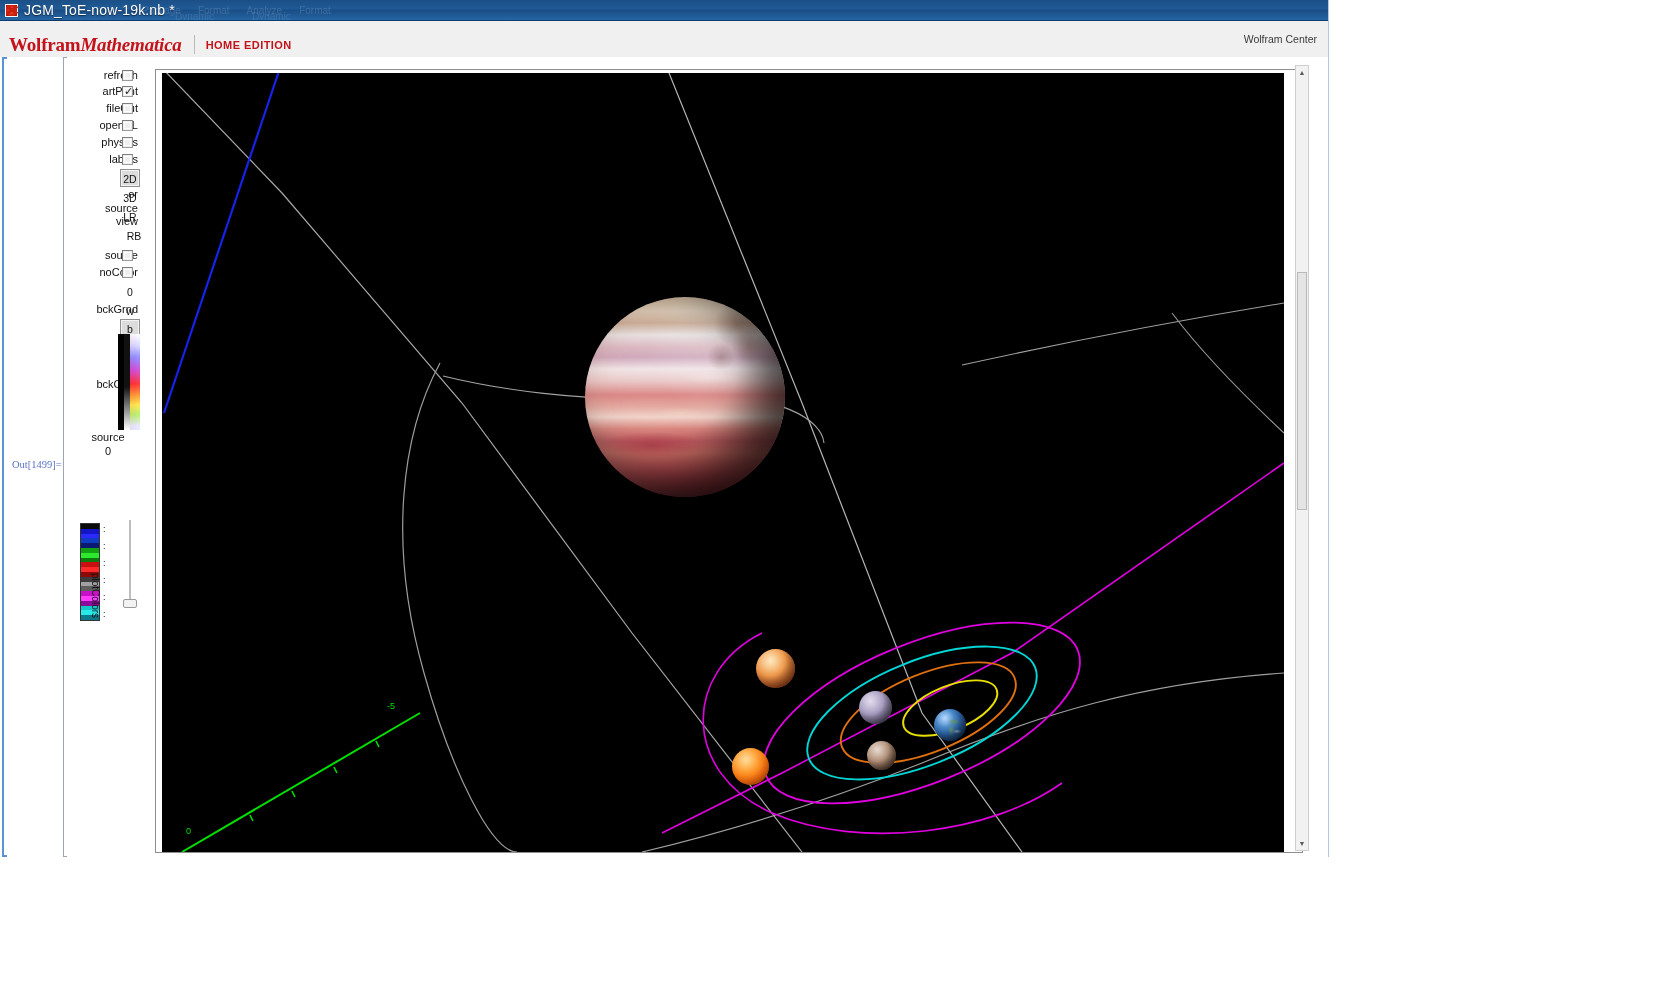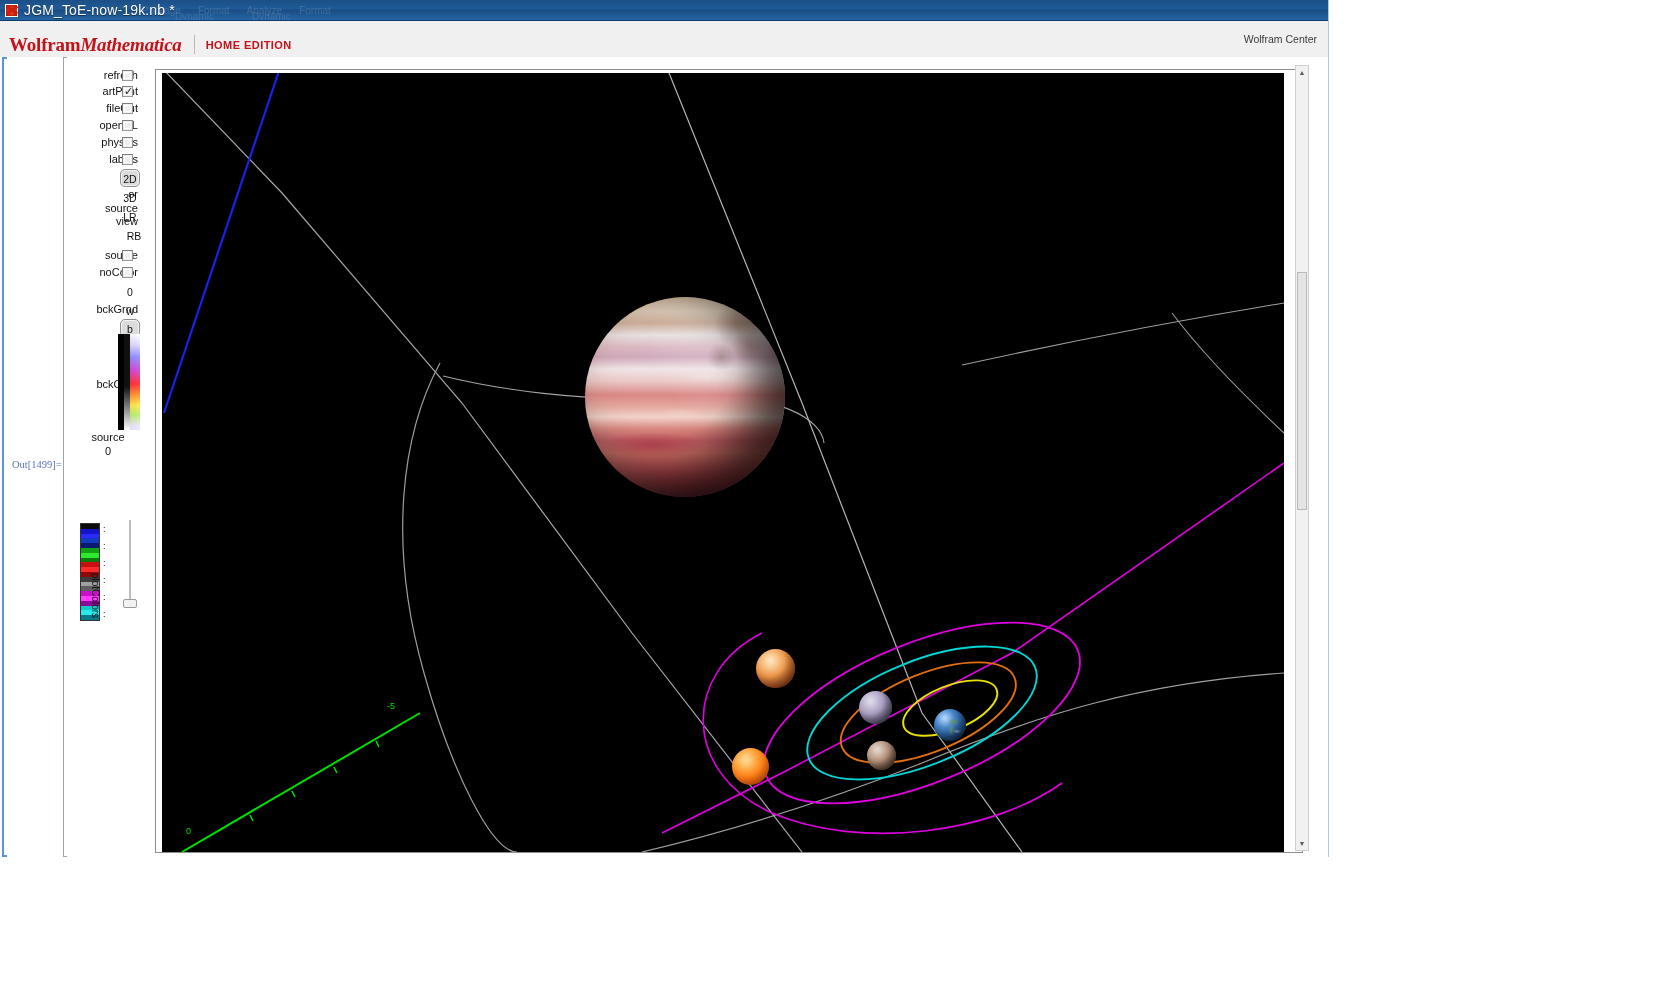--- a/index.html
+++ b/index.html
@@ -123,21 +123,21 @@
     font-size:11px; color:#1c1c1c; line-height:14px; width:11px; text-align:center;
   }
   .seg {
     width:20px; height:18px; background:#ececec;
     font-size:10.5px; color:#111; text-align:center; line-height:18px;
     border:1px solid transparent;
   }
   .seg.sel {
     background:#dcdcdc;
     border:1px solid #8f8f8f;
-    border-radius:5px;
+    border-radius:0;
     box-shadow:inset 0 0 0 1px #f4f4f4;
   }
   .seg.plain { background:transparent; }
 
   
   .grad-strip {
     position:absolute; left:118px; top:277px; width:22px; height:96px;
     background:
       linear-gradient(to right,
         #000 0%, #000 52%,

